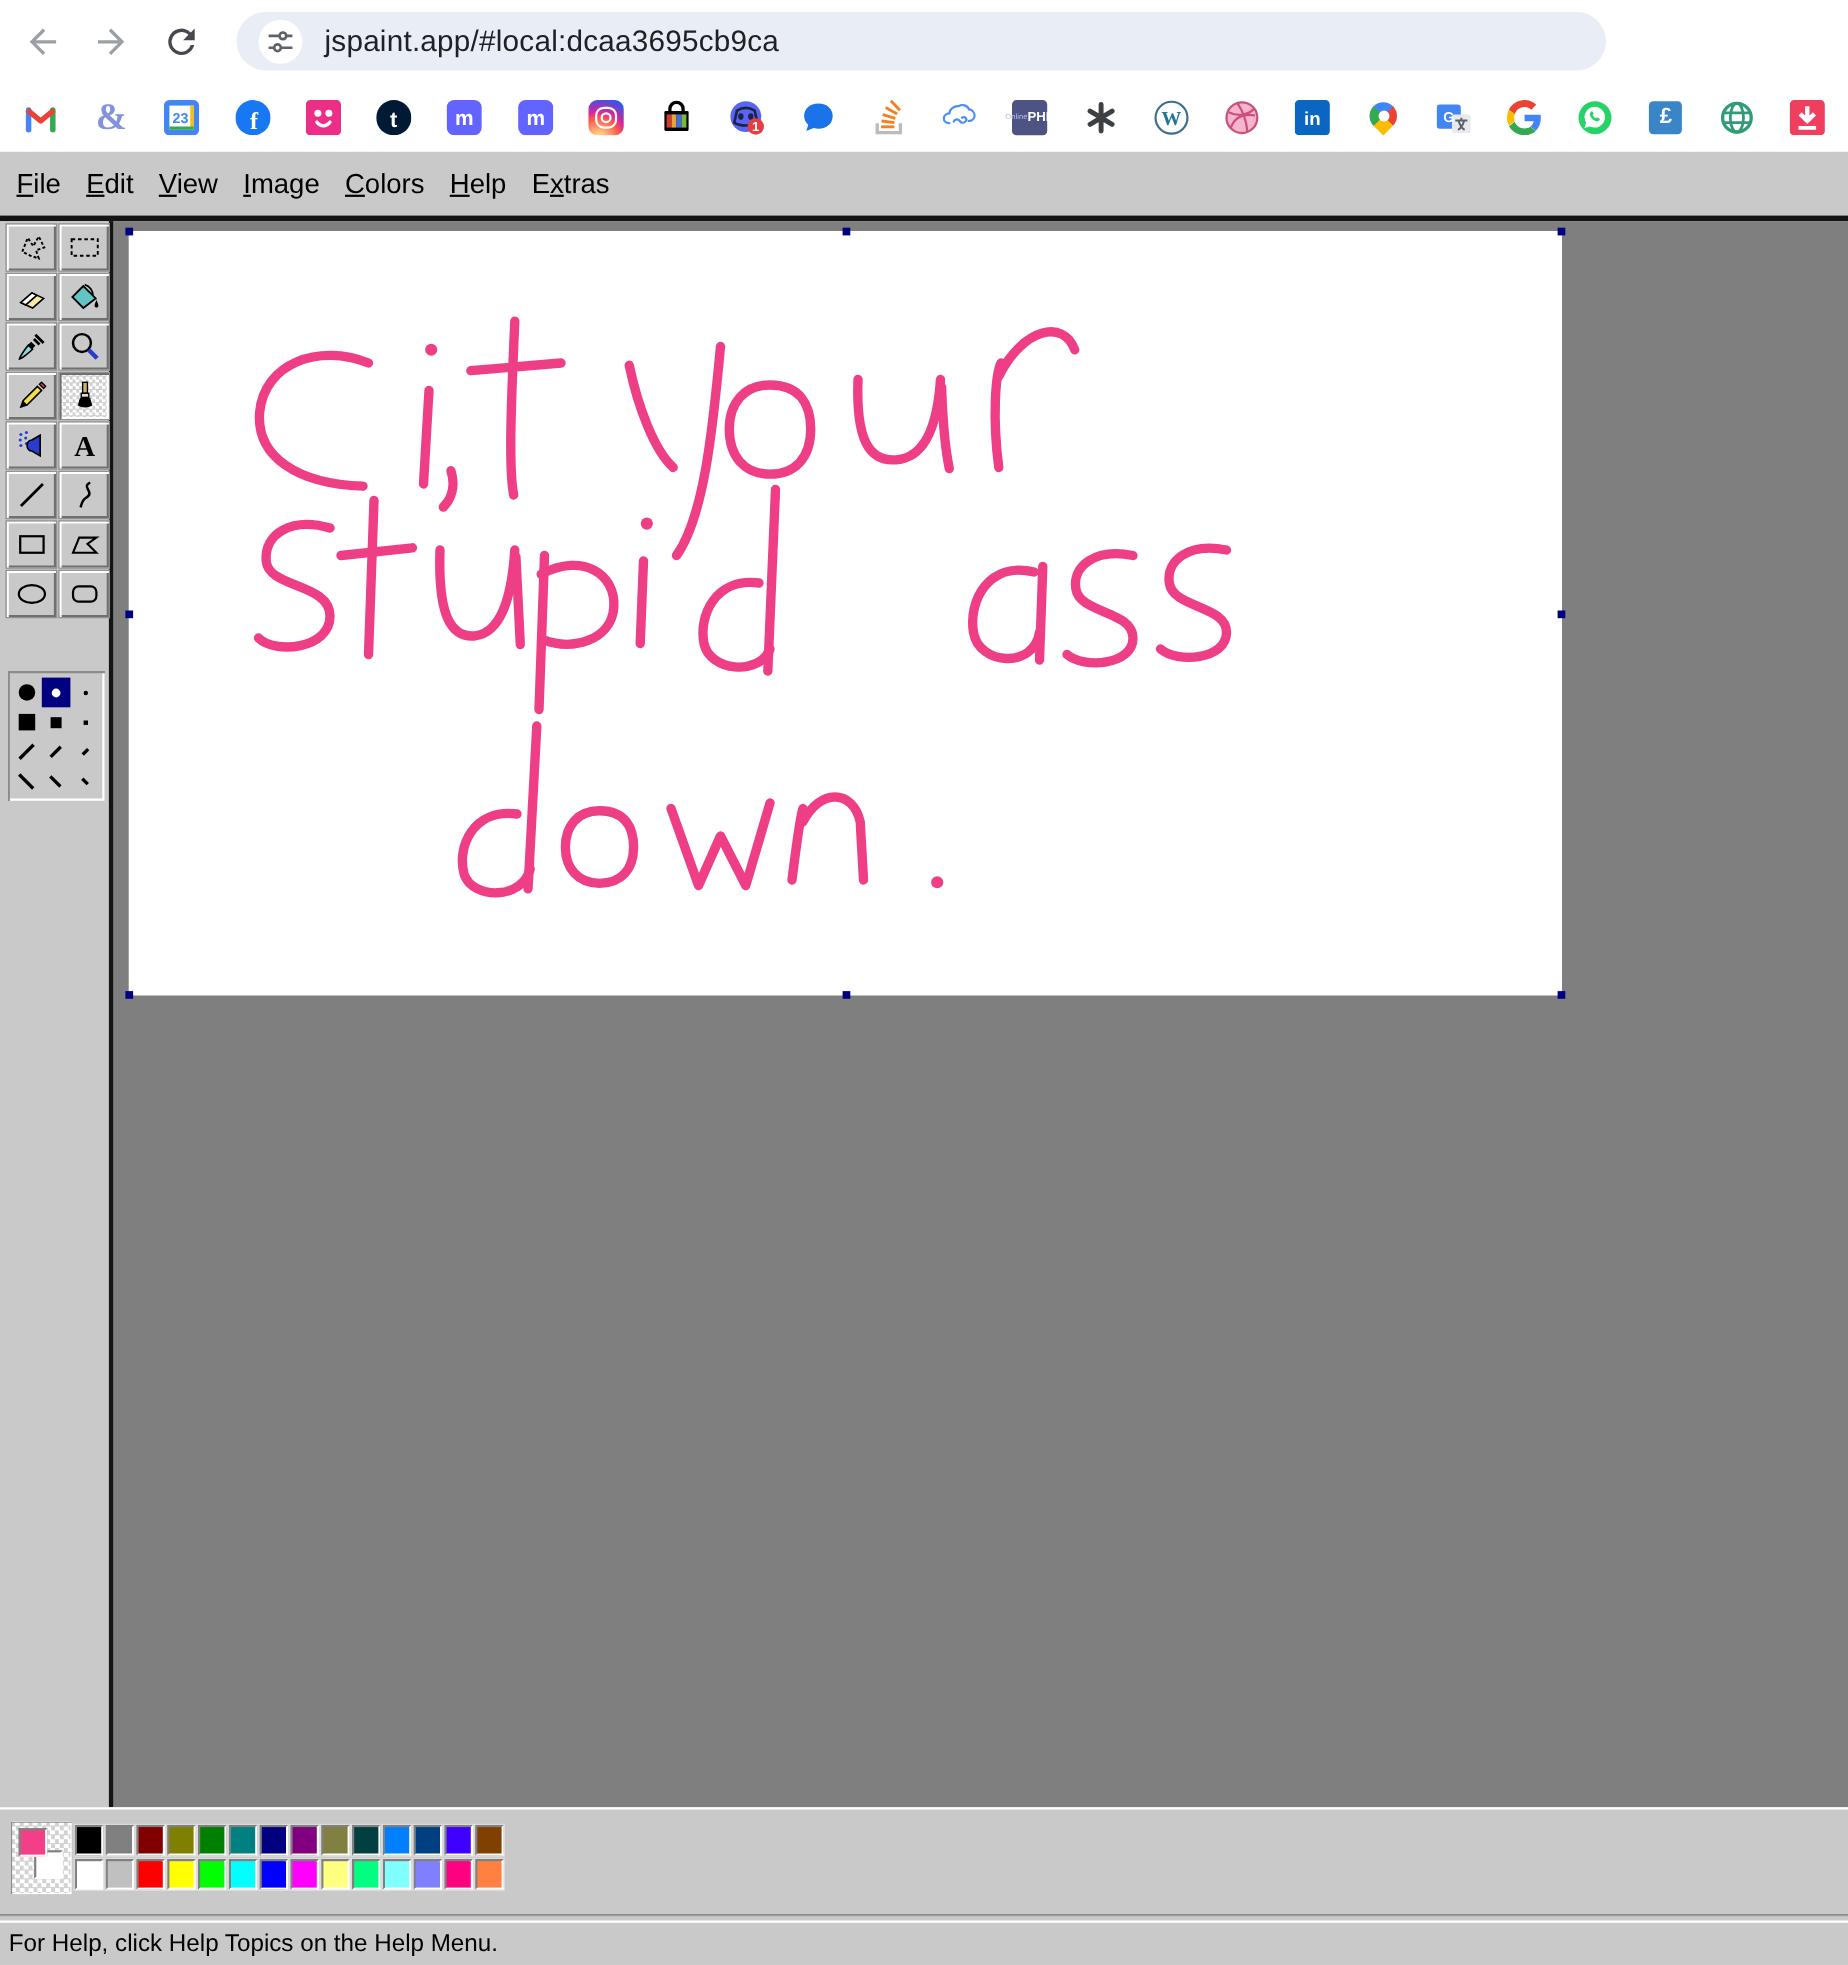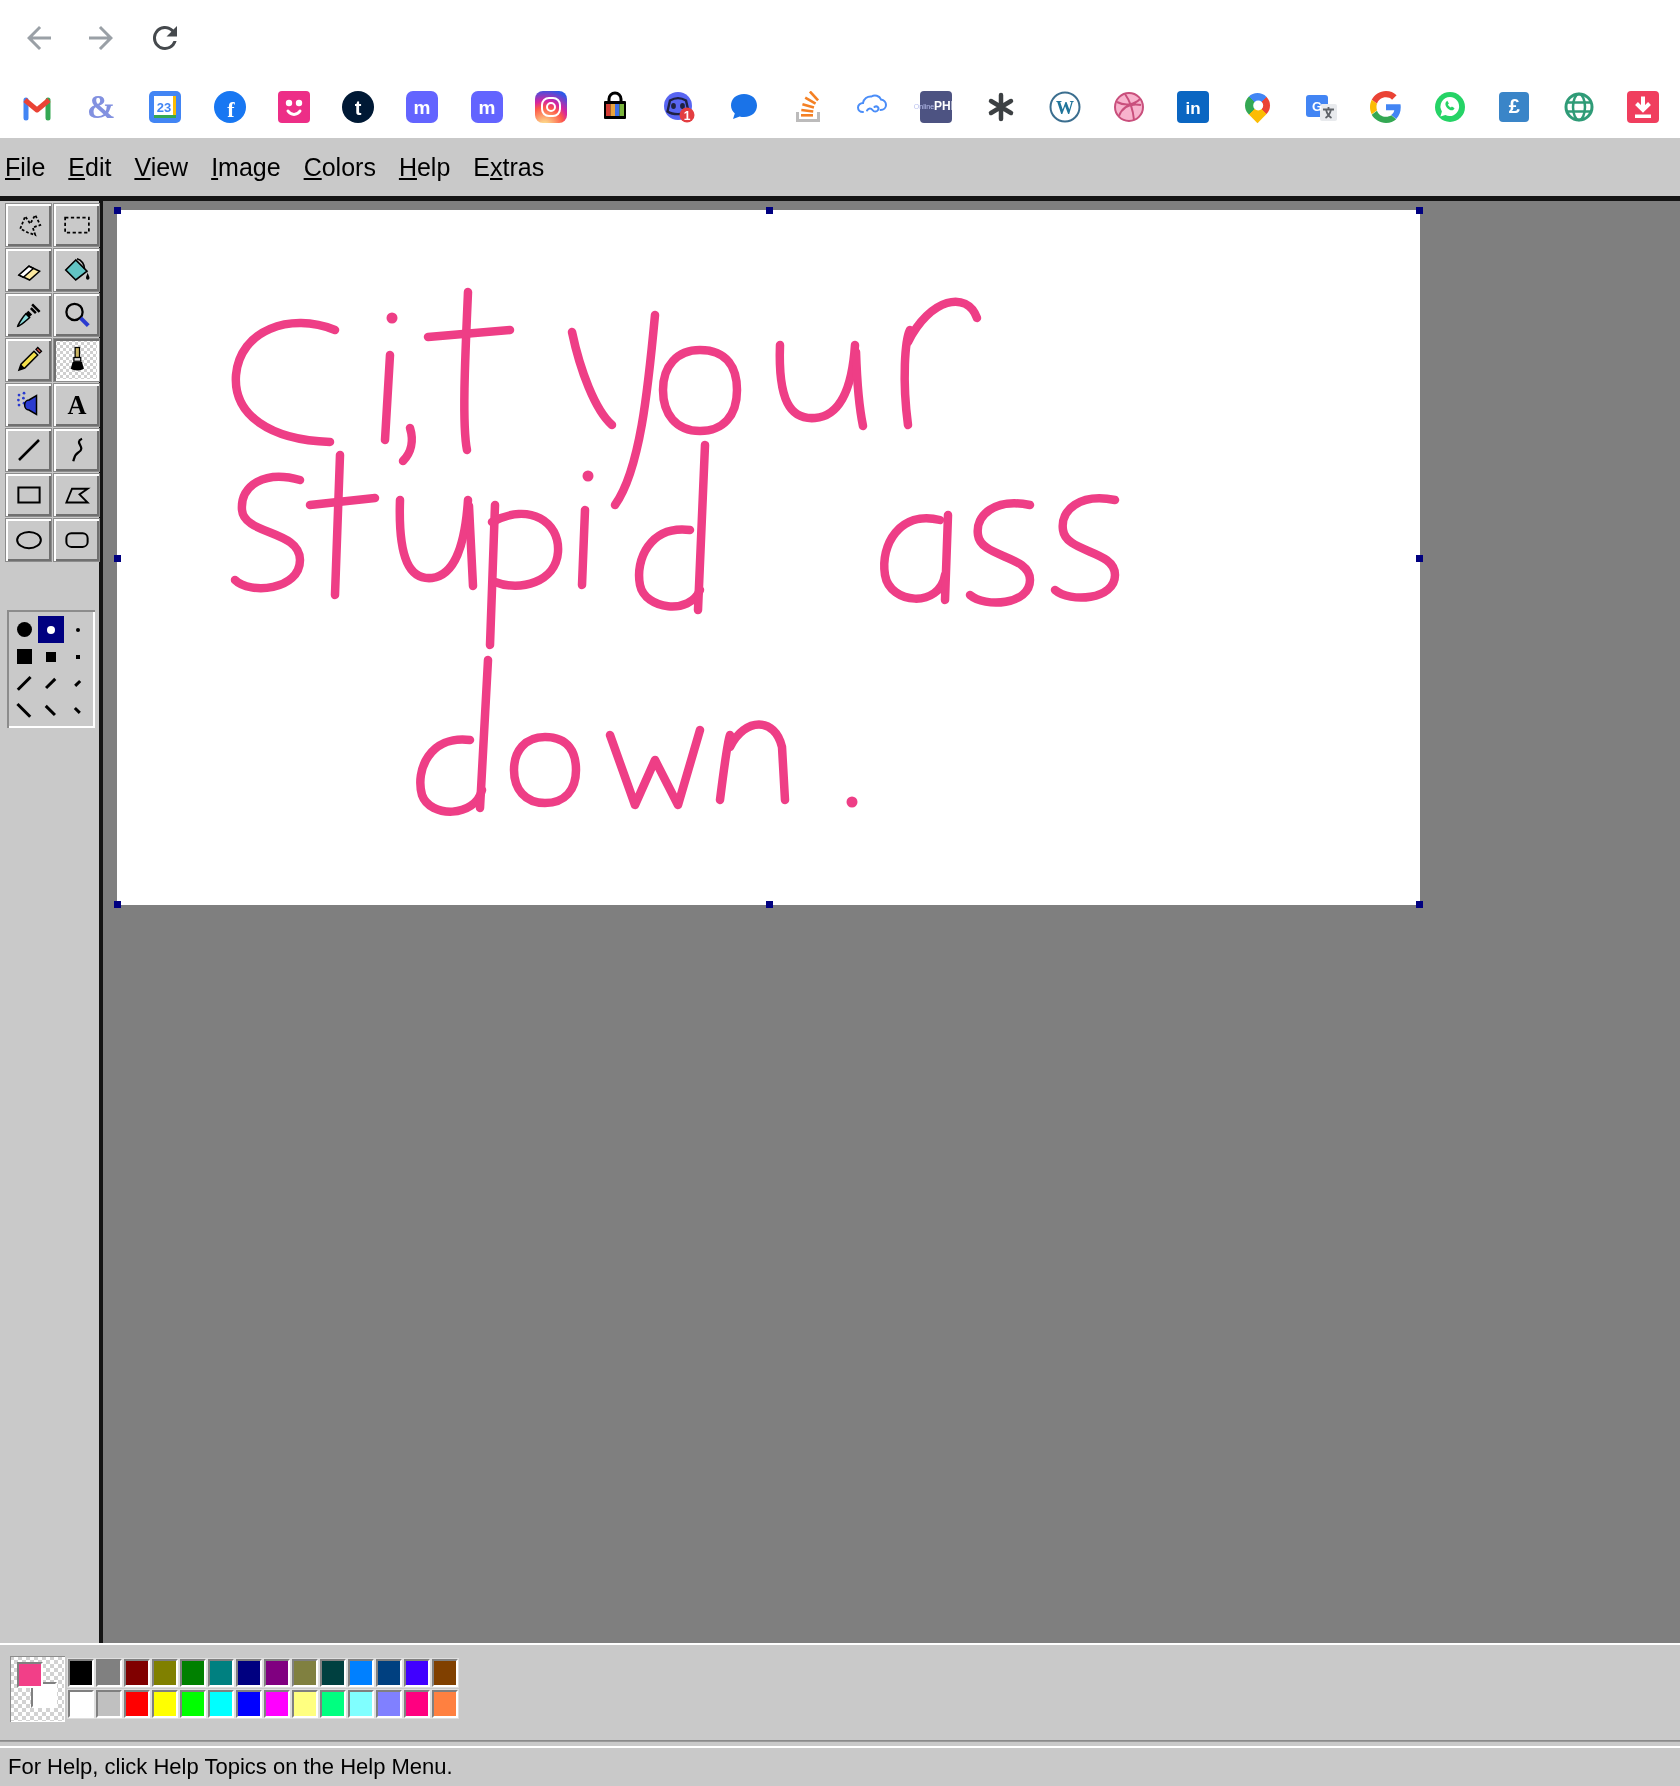--- a/index.html
+++ b/index.html
@@ -23,21 +23,21 @@
   #bookmarks {
     position:absolute; top:75px; left:0; width:1680px; height:63px; background:#fff;
     display:flex; align-items:center; justify-content:space-between; padding:0 20px;
   }
   .bm { width:34px; height:34px; display:flex; align-items:center; justify-content:center; flex:0 0 auto; }
   .bm svg { width:32px; height:32px; }
   
   #menubar {
     position:absolute; top:138px; left:0; width:1680px; height:63px;
     background:#c9c9c9; border-bottom:5px solid #141414;
-    display:flex; align-items:center; padding-left:0;
+    display:flex; align-items:center; padding-left:10px;
   }
   .menu-item { font-size:25px; color:#000; margin-right:13px; padding:2px 5px; cursor:default; }
   .menu-item u { text-decoration:underline; }
   
   #app { position:absolute; top:201px; left:0; width:1680px; height:1442px; background:#7f7f7f; }
   #toolbar { position:absolute; left:0; top:0; width:103px; height:1442px; background:#c9c9c9; border-right:4px solid #141414; }
   #tools { position:absolute; left:5px; top:2px; width:95px; display:grid; grid-template-columns:47px 47px; gap:1px; }
   .tool {
     height:44px; background:#c9c9c9; border:1px solid #8c8c8c;
     box-shadow: inset 2px 2px 0 #fff, inset -2px -2px 0 #707070;
@@ -98,20 +98,32 @@
   </div>
   <div class="nav-btn" id="forward-btn">
     <svg width="36" height="36" viewBox="0 0 24 24">
       <path d="M4 13h12.2l-5.6 5.6L12 20l8-8-8-8-1.4 1.4L16.2 11H4z" fill="#9aa0a6"></path>
     </svg>
   </div>
   <div class="nav-btn" id="reload-btn">
     <svg width="36" height="36" viewBox="0 0 24 24">
       <path d="M17.65 6.35A8 8 0 1 0 19.73 14h-2.08A6 6 0 1 1 12 6c1.66 0 3.14.69 4.22 1.78L13 11h7V4z" fill="#45494d"></path>
     </svg>
+  </div>
+  <div id="url-pill">
+    <span id="site-settings-btn">
+      <svg width="26" height="26" viewBox="0 0 24 24">
+        <g stroke="#5f6368" stroke-width="2.2" fill="none">
+          <path d="M2 7h9M17 7h5M2 17h5M13 17h9"></path>
+        </g>
+        <circle cx="14" cy="7" r="2.8" fill="none" stroke="#5f6368" stroke-width="2.2"></circle>
+        <circle cx="9.5" cy="17" r="2.8" fill="none" stroke="#5f6368" stroke-width="2.2"></circle>
+      </svg>
+    </span>
+    <span id="url-text">jspaint.app/#local:dcaa3695cb9ca</span>
   </div>
 </div>
 
 <div id="bookmarks">
     <div class="bm">
       <svg viewBox="0 0 32 32">
         <path d="M5 27V9" stroke="#4285f4" stroke-width="5" stroke-linecap="round"></path>
         <path d="M27 27V9" stroke="#34a853" stroke-width="5" stroke-linecap="round"></path>
         <path d="M4 9l12 10L28 9" stroke="#ea4335" stroke-width="5" fill="none" stroke-linejoin="round"></path>
       </svg>

